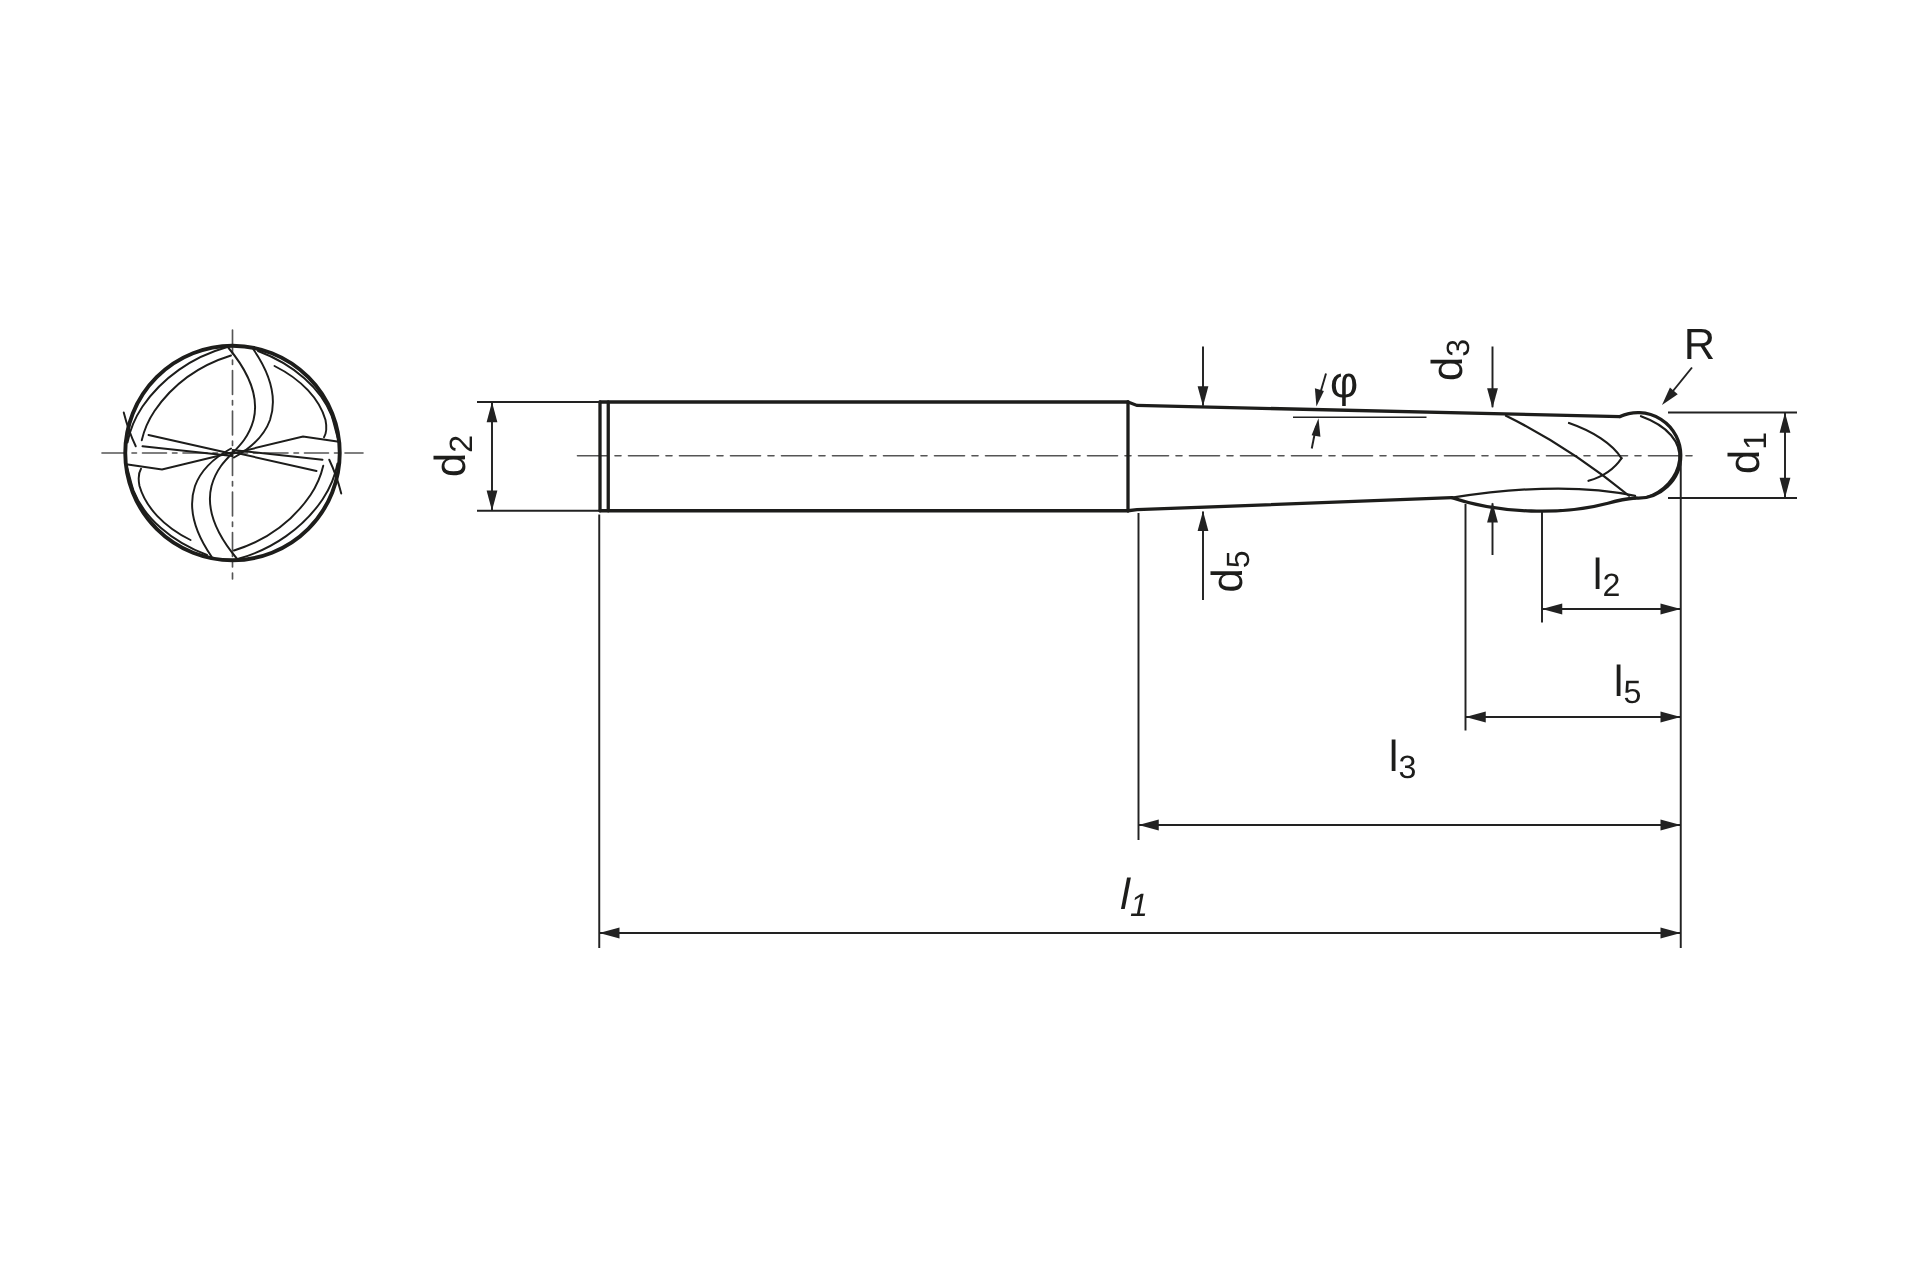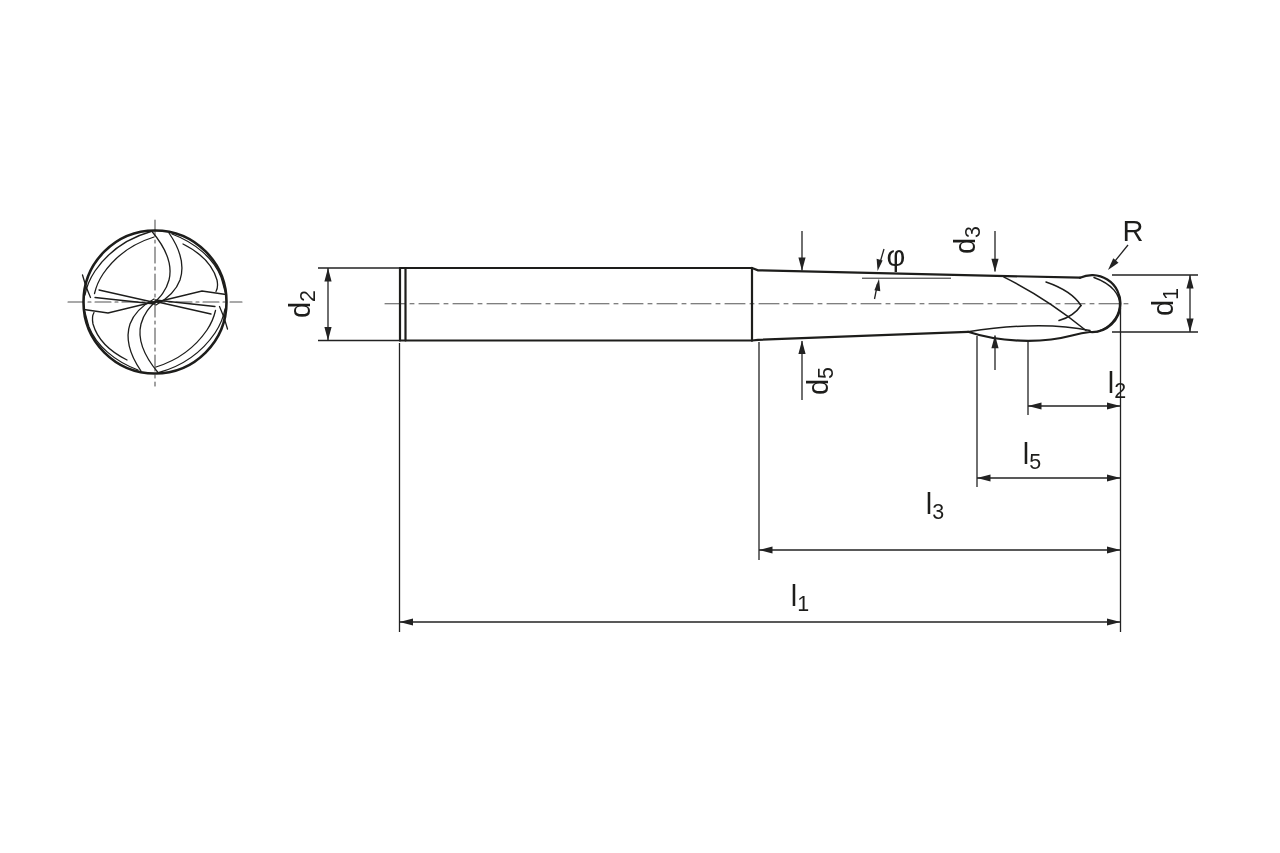--- a/index.html
+++ b/index.html
@@ -177,21 +177,21 @@
   <div class="dim-label vertical" style="left:821px;top:381px;"><span>d</span><sub>5</sub></div>
 
   <div class="dim-label vertical" style="left:968px;top:240px;"><span>d</span><sub>3</sub></div>
 
   <div class="dim-label vertical" style="left:1166px;top:302px;"><span>d</span><sub>1</sub></div>
 
   <div class="dim-label" style="left:896px;top:256px;"><span>φ</span></div>
 
   <div class="dim-label" style="left:1133px;top:231px;"><span>R</span></div>
 
-  <div class="dim-label" style="left:1117px;top:386px;"><span>l</span><sub>2</sub></div>
+  <div class="dim-label" style="left:1071px;top:386px;"><span>l</span><sub>2</sub></div>
 
-  <div class="dim-label" style="left:1032px;top:457px;"><span>l</span><sub>5</sub></div>
+  <div class="dim-label" style="left:1085px;top:457px;"><span>l</span><sub>5</sub></div>
 
   <div class="dim-label" style="left:935px;top:507px;"><span>l</span><sub>3</sub></div>
 
-  <div class="dim-label" style="left:800px;top:599px;"><span>l</span><sub>1</sub></div>
+  <div class="dim-label" style="left:756px;top:599px;font-style:italic;"><span>l</span><sub>1</sub></div>
 
 </div>
 
 </body></html>

